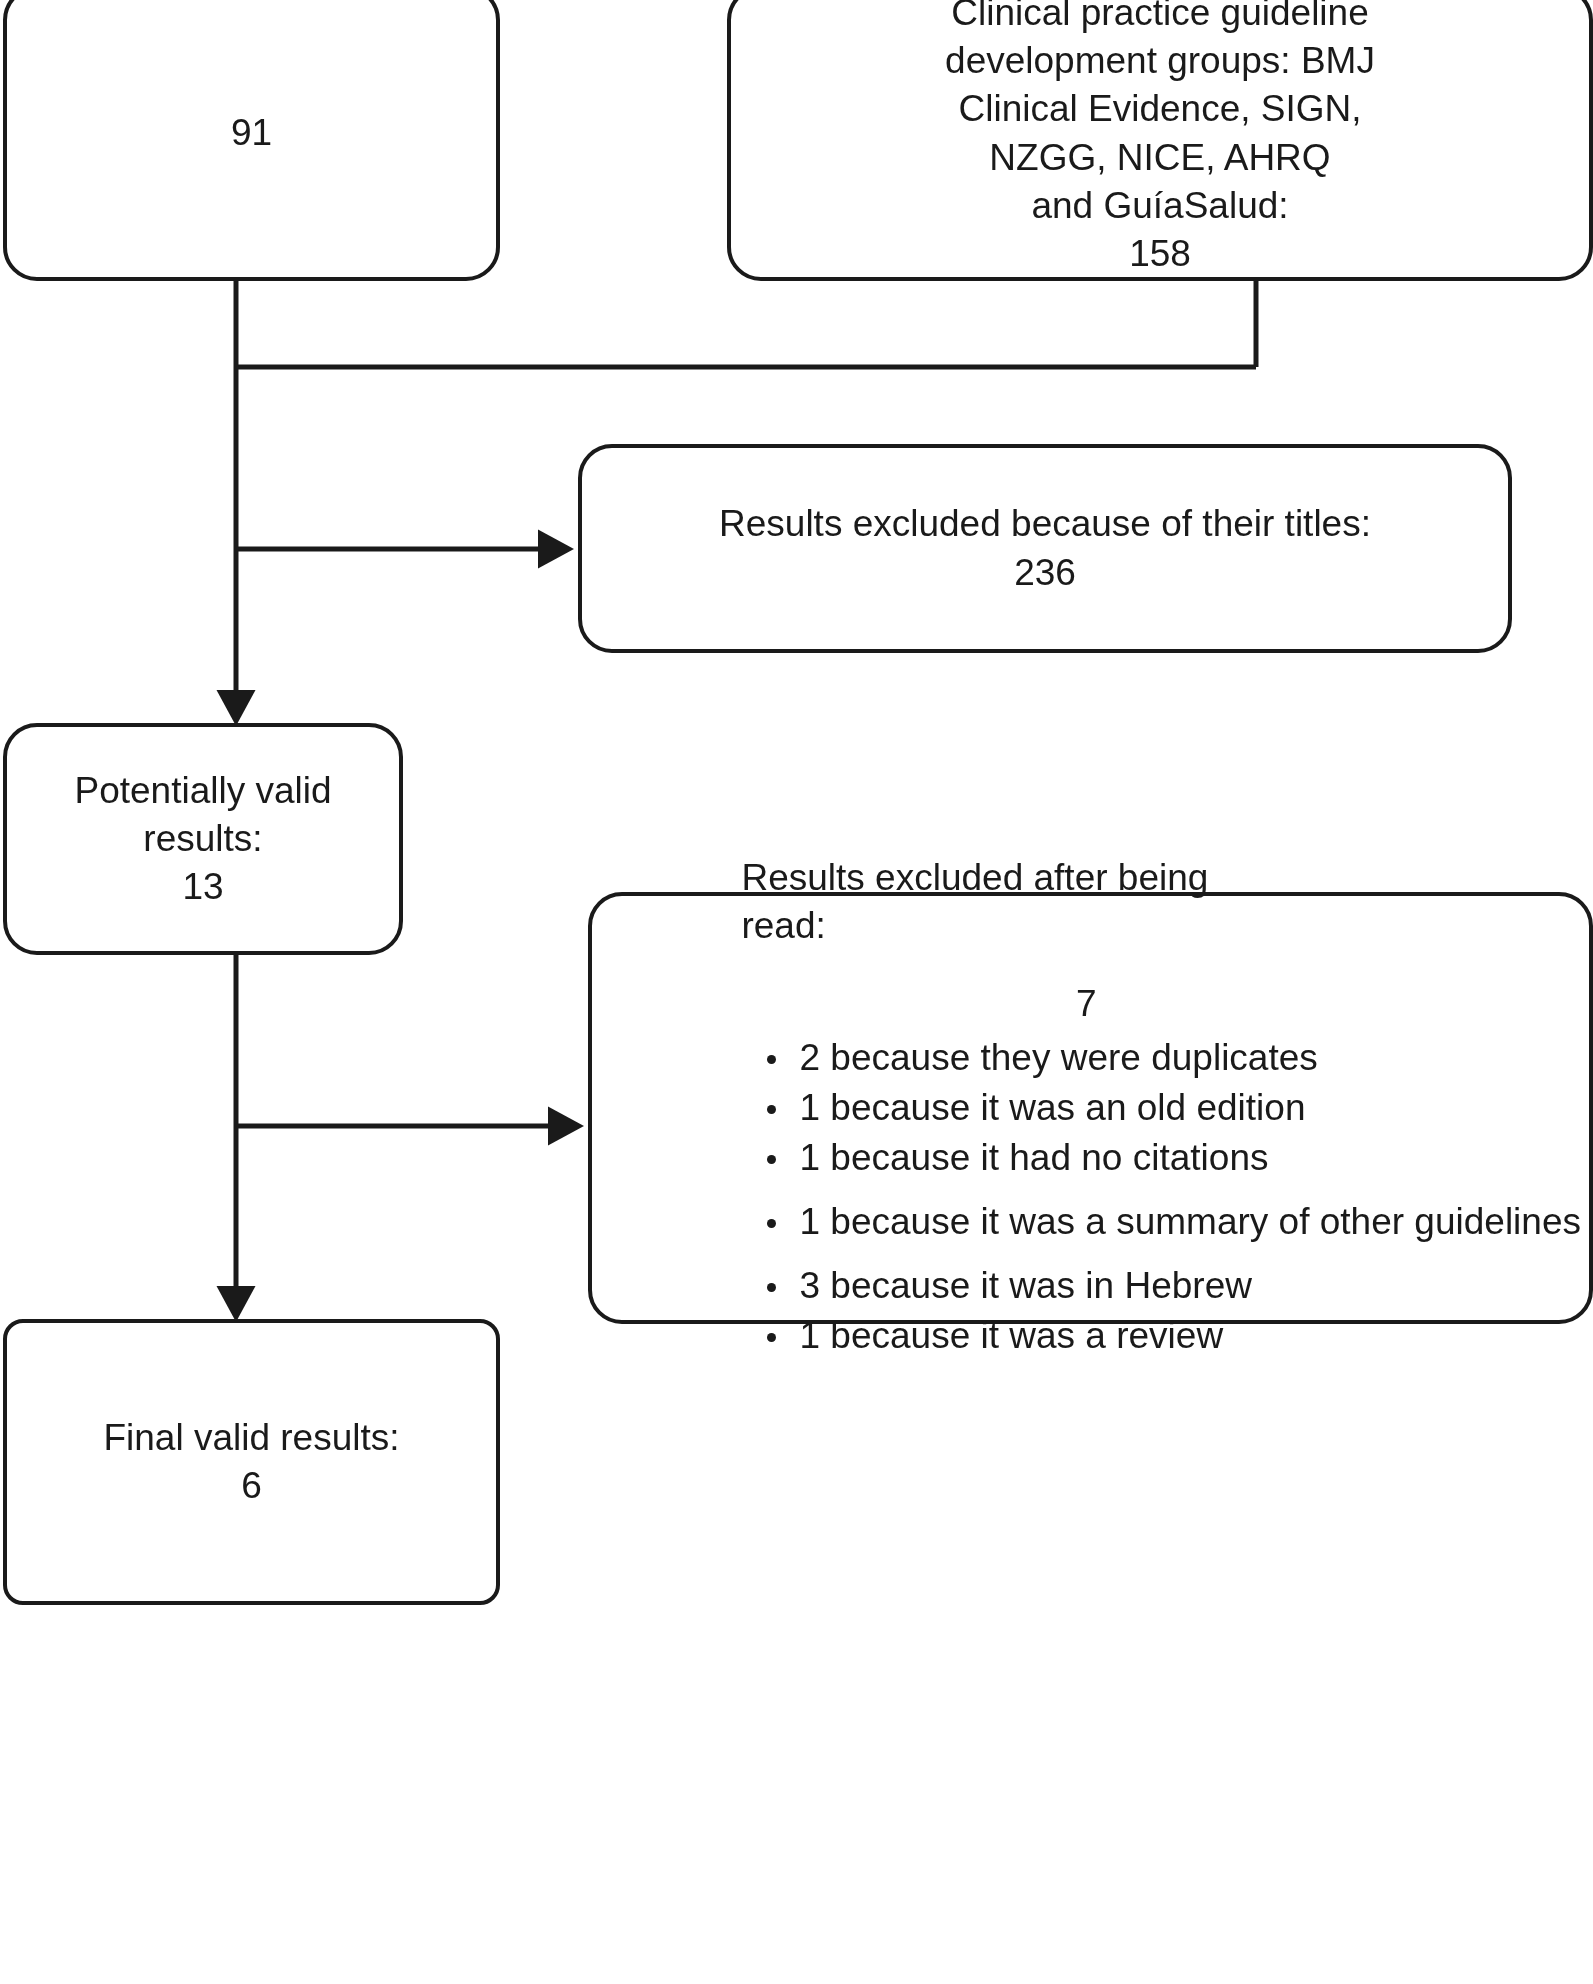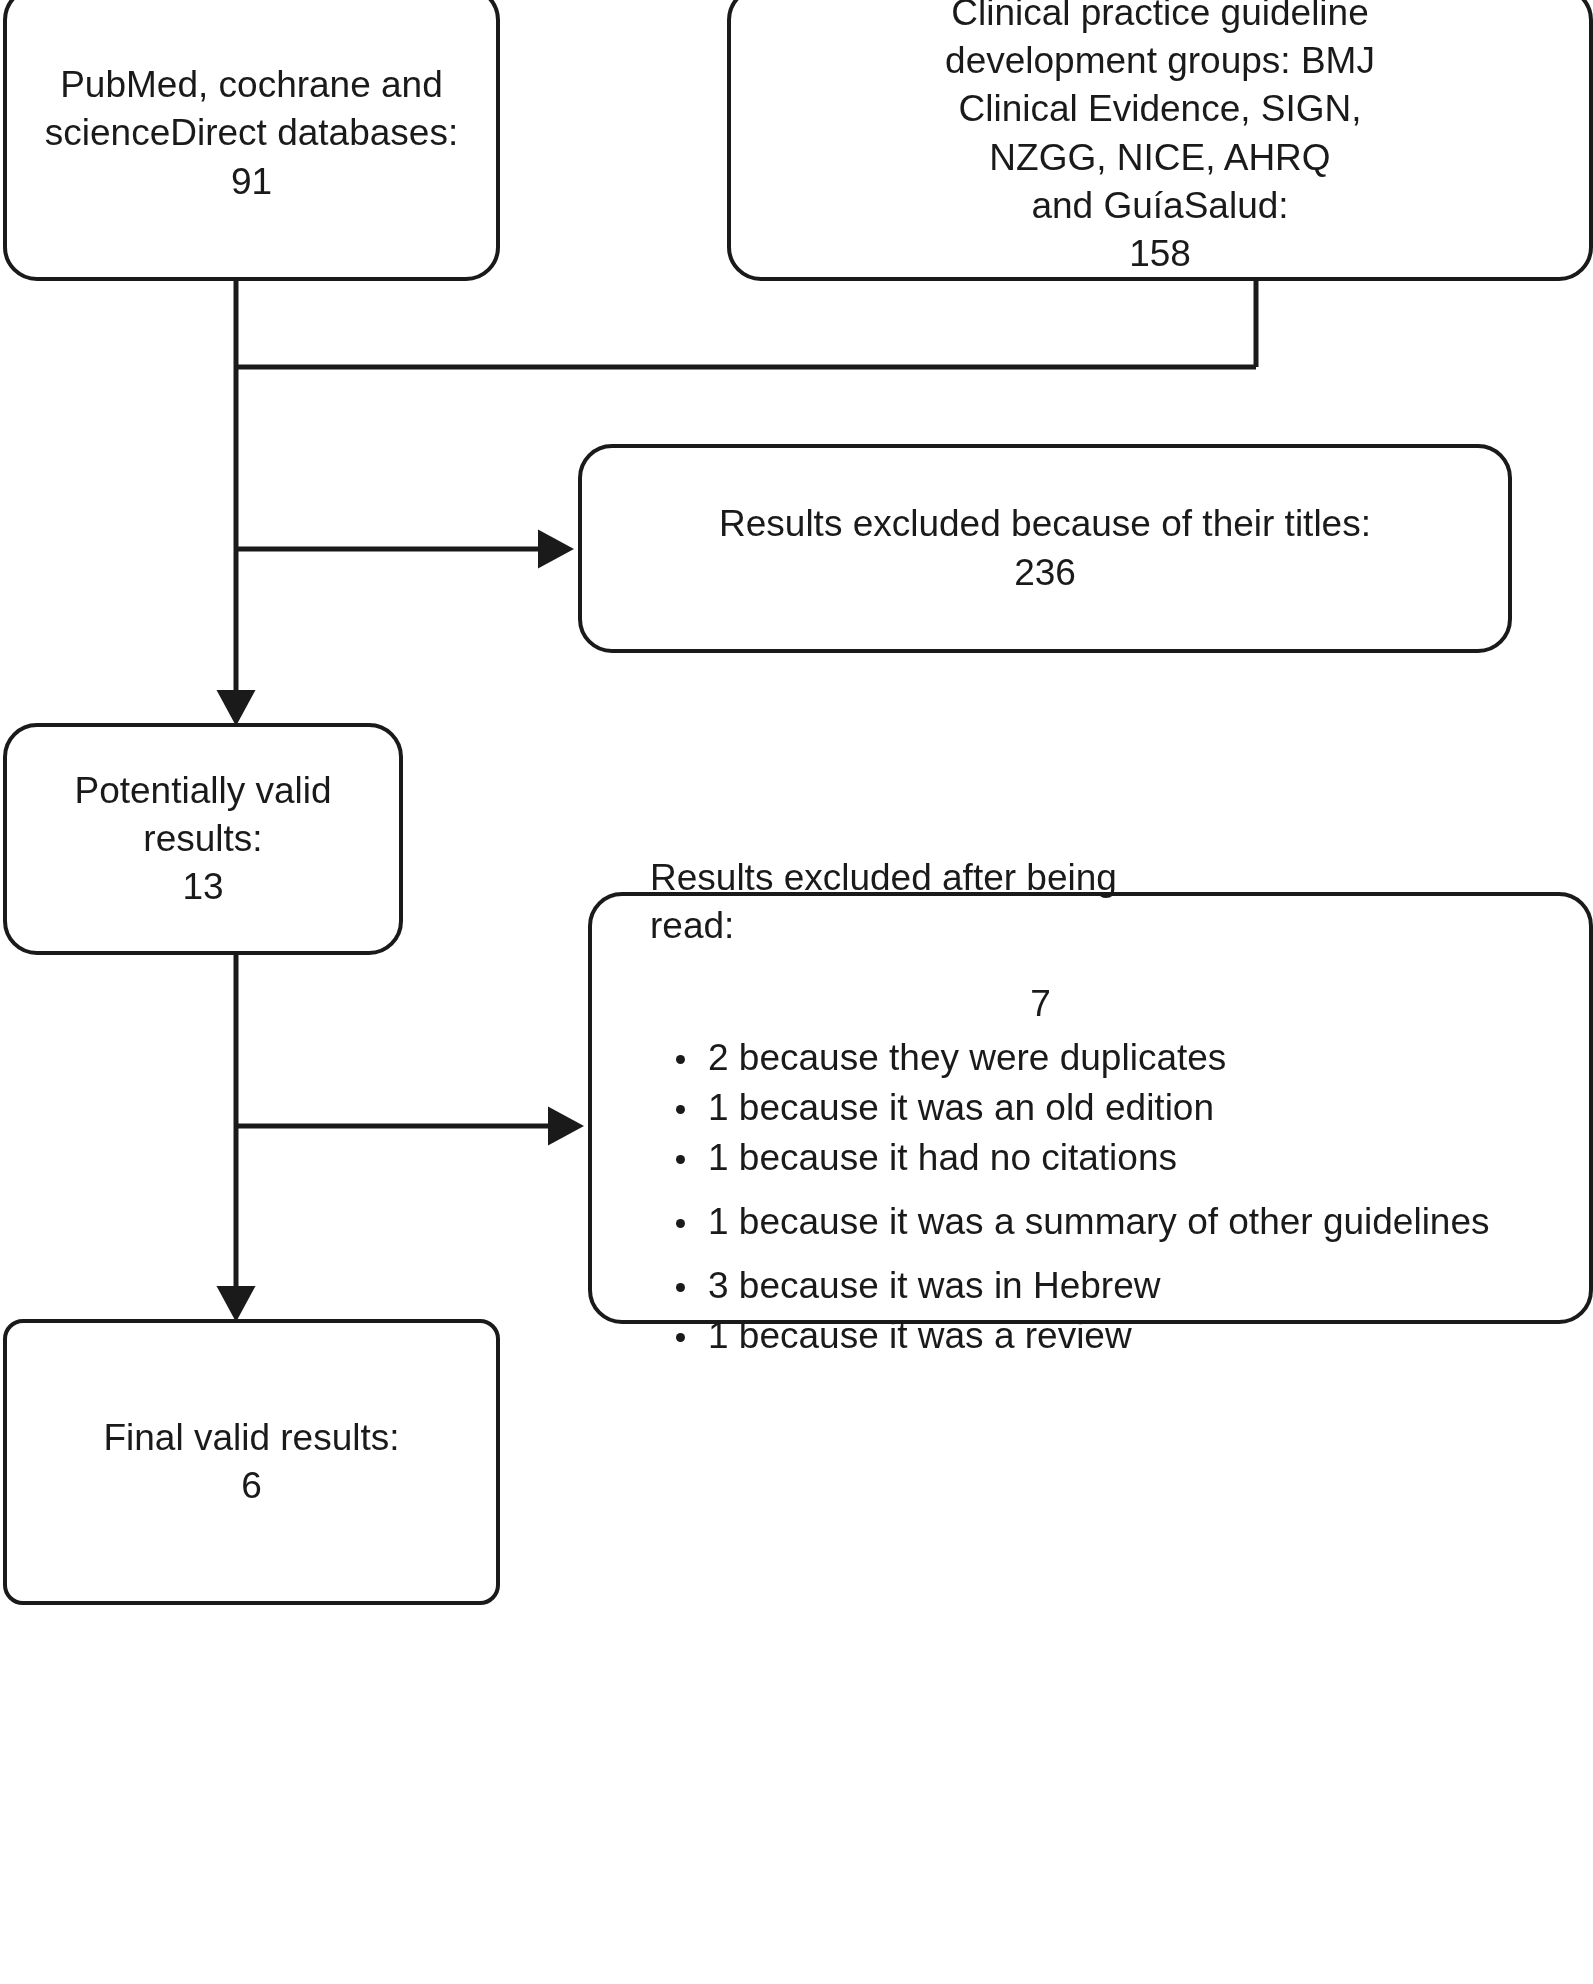--- a/index.html
+++ b/index.html
@@ -49,21 +49,21 @@
   }
   .node-count {
     display: block;
     padding: 0 18px;
   }
   
   #node-databases   { left: 3px;    top: -14px;  width: 497px;  height: 295px; }
   #node-guidelines  { left: 727px;  top: -14px;  width: 866px;  height: 295px; }
   #node-excl-titles { left: 578px;  top: 444px;  width: 934px; height: 209px; }
   #node-potential   { left: 3px;    top: 723px;  width: 400px;  height: 232px; }
-  #node-excl-read   { left: 588px;  top: 892px;  width: 1005px; height: 432px; }
+  #node-excl-read   { left: 588px;  top: 892px;  width: 1005px; height: 432px; align-items: flex-end; }
   #node-final       { left: 3px;    top: 1319px; width: 497px;  height: 286px; border-radius: 20px; }
 
   .excluded-read-body {
     display: block;
     padding: 0 8px 0 58px;
     text-align: left;
   }
   .excluded-read-title {
     display: block;
     white-space: pre-line;
@@ -120,22 +120,20 @@
     <path d="M 236 367 L 236 706" stroke="#1a1a1a" stroke-width="5" fill="none" marker-end="url(#arrowhead)"></path>
 
     <path d="M 236 549 L 554 549" stroke="#1a1a1a" stroke-width="5" fill="none" marker-end="url(#arrowhead)"></path>
 
     <path d="M 236 955 L 236 1302" stroke="#1a1a1a" stroke-width="5" fill="none" marker-end="url(#arrowhead)"></path>
 
     <path d="M 236 1126 L 564 1126" stroke="#1a1a1a" stroke-width="5" fill="none" marker-end="url(#arrowhead)"></path>
   </svg>
 
   <div class="node centered" id="node-databases">
-    <span class="node-text">PubMed, cochrane and
-scienceDirect databases:</span>
     <span class="node-count">91</span>
   </div>
 
   <div class="node centered" id="node-guidelines">
     <span class="node-text">Clinical practice guideline
 development groups: BMJ
 Clinical Evidence, SIGN,
 NZGG, NICE, AHRQ
 and GuíaSalud:</span>
     <span class="node-count">158</span>

